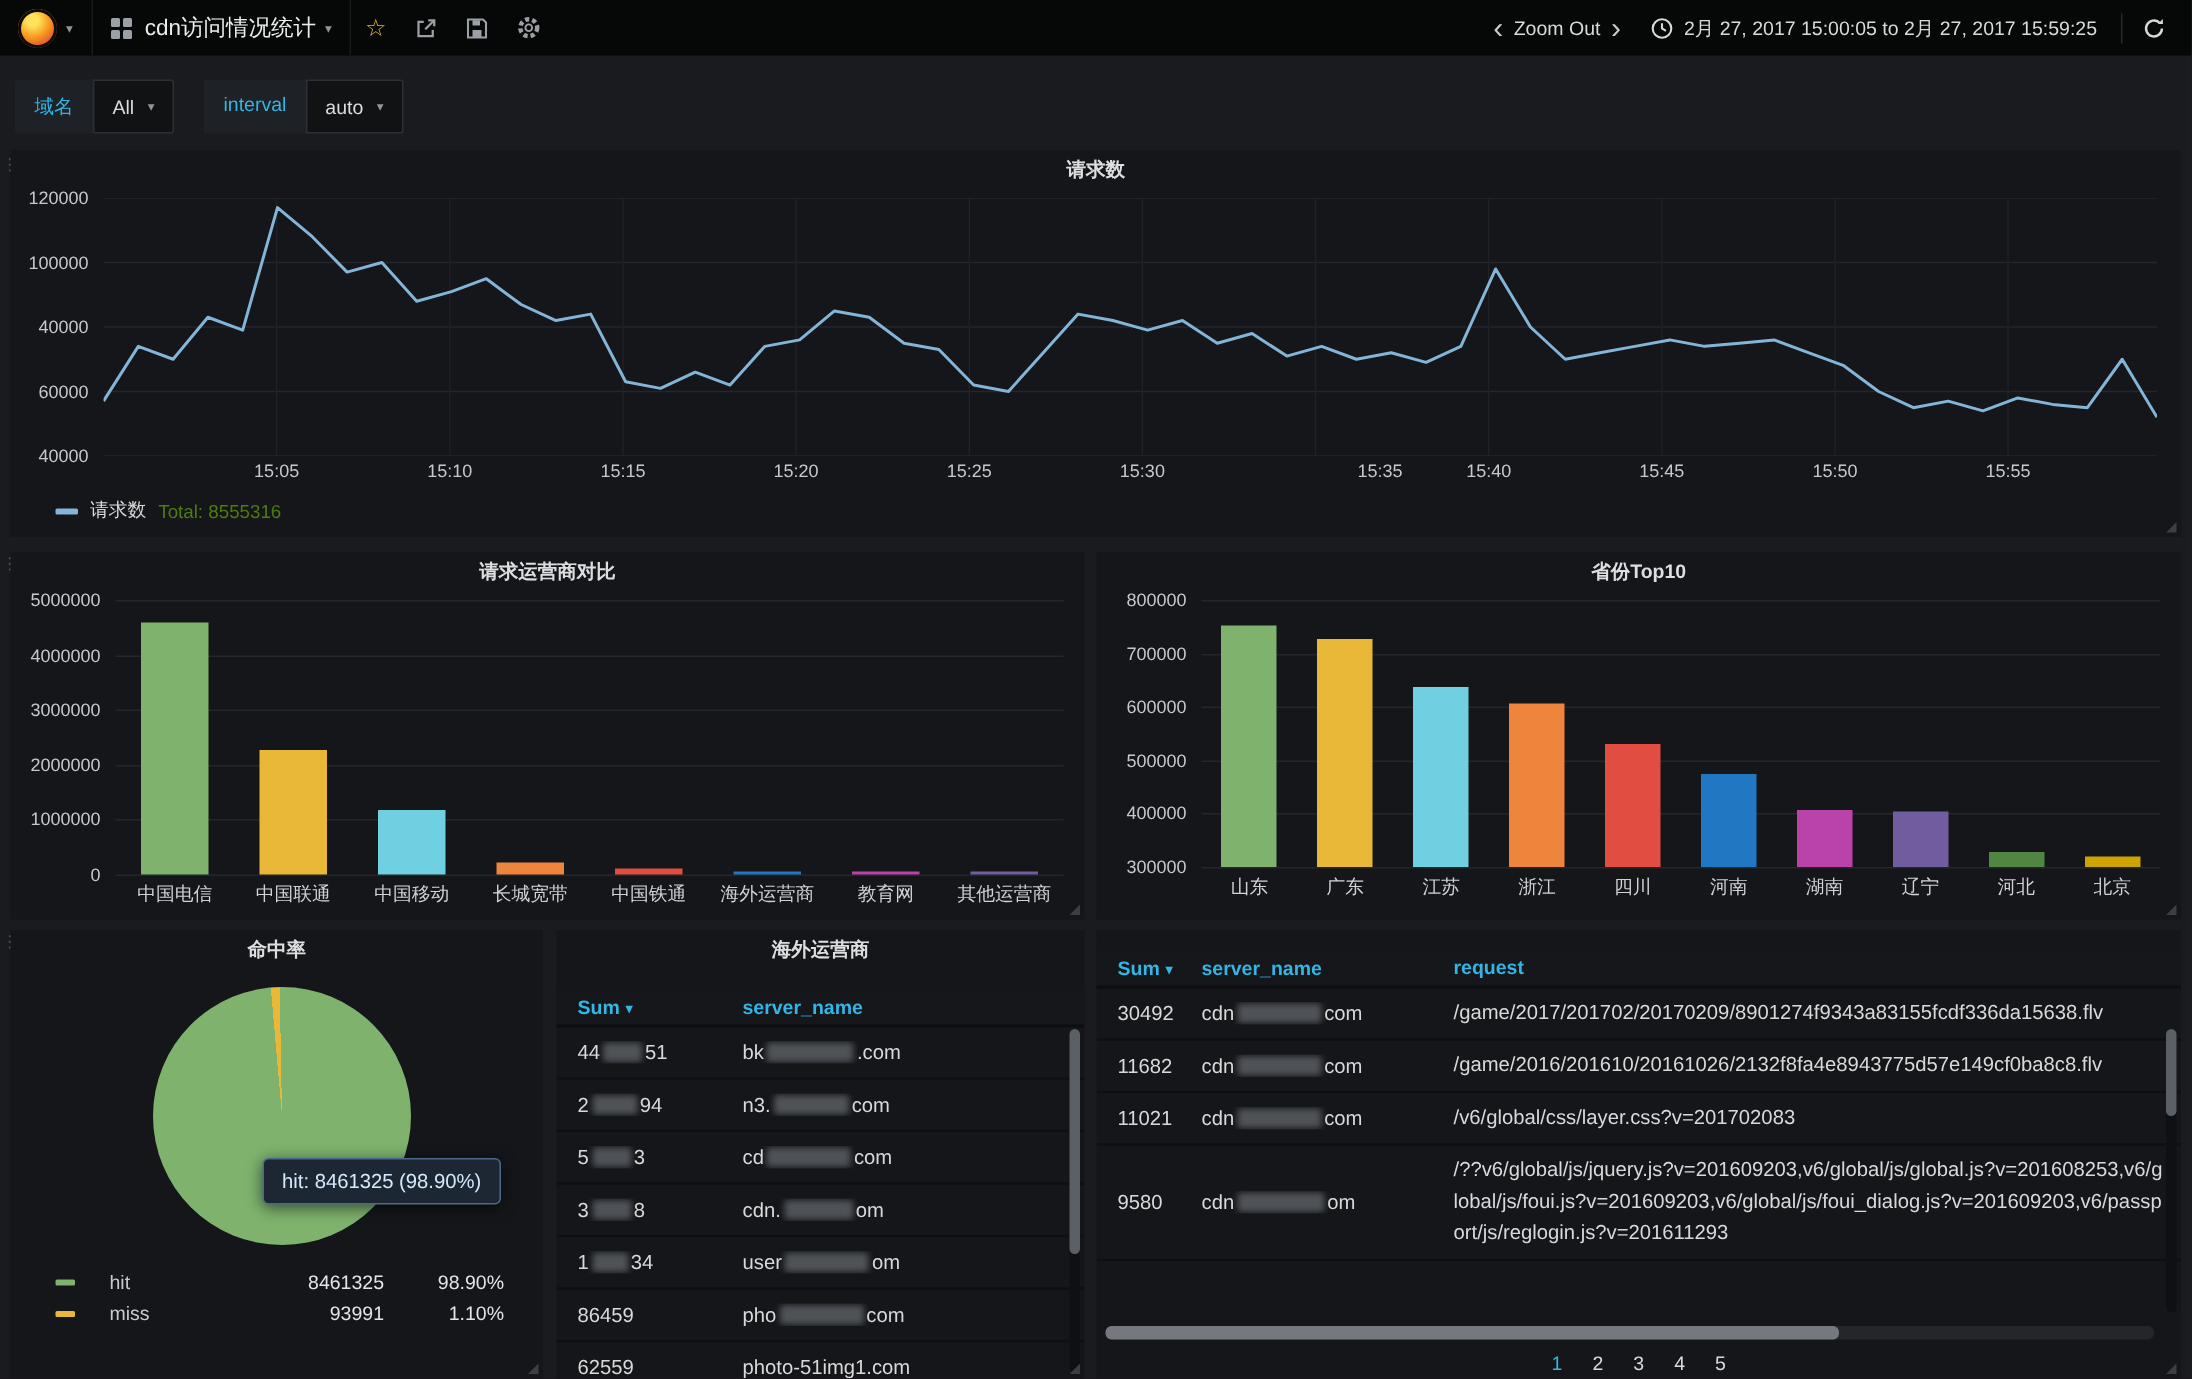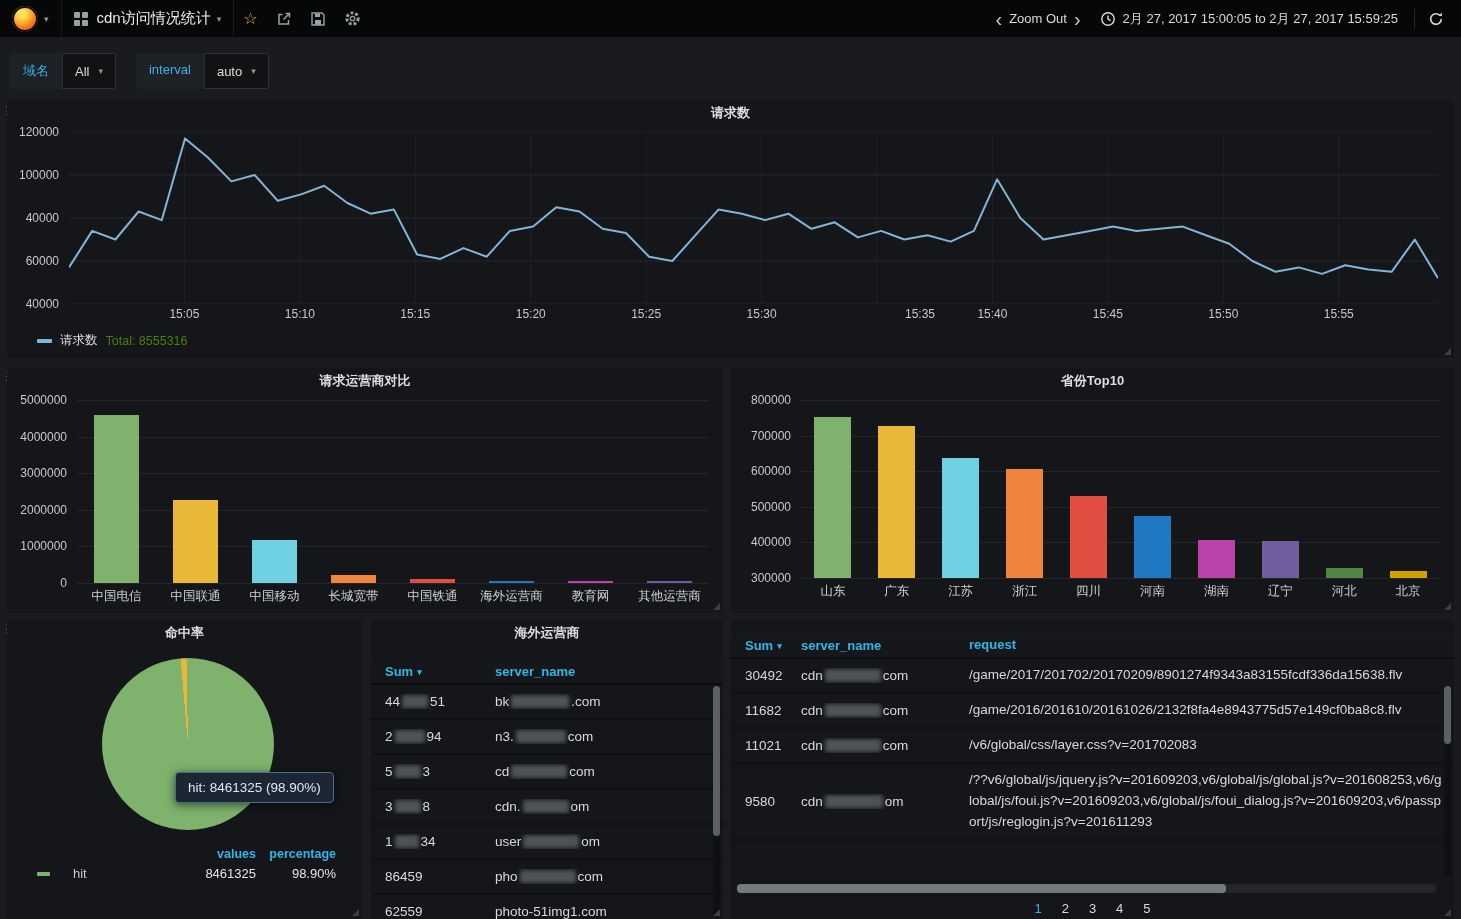--- a/index.html
+++ b/index.html
@@ -381,33 +381,36 @@
     </div>
   </section>
 
   <section class="panel" style="left:7px;top:620px;width:355px;height:299px">
     <h2 class="ptitle">命中率</h2>
     <div class="pie" id="pie" style="background: conic-gradient(from -5deg, rgb(234, 184, 57) 0%, rgb(234, 184, 57) 1.1%, rgb(126, 178, 109) 1.1%, rgb(126, 178, 109) 100%);"></div>
     <div class="tooltip">
       <span>hit: 8461325 (98.90%)</span>
     </div>
     <div class="pie-legend" id="pie-legend">
-        <div class="pl-row pl-head">
-          <div class="pl-label"></div>
-          <div class="pl-val">values</div>
-          <div class="pl-pct">percentage</div>
-        </div>
         <div class="pl-row">
           <div class="pl-label">
             <span class="pl-swatch" style="background: rgb(126, 178, 109);"></span>
             <a class="pl-name">hit</a>
           </div>
           <div class="pl-val">8461325</div>
           <div class="pl-pct">98.90%</div>
         </div>
+        <div class="pl-row">
+          <div class="pl-label">
+            <span class="pl-swatch" style="background: rgb(234, 184, 57);"></span>
+            <a class="pl-name">miss</a>
+          </div>
+          <div class="pl-val">93991</div>
+          <div class="pl-pct">1.10%</div>
+        </div>
       </div>
   </section>
 
   <section class="panel" style="left:371px;top:620px;width:352px;height:299px">
     <h2 class="ptitle">海外运营商</h2>
     <div class="thead">
       <div class="th th-sum">
         <span>Sum</span>
         <span class="sort-caret">▾</span>
       </div>

